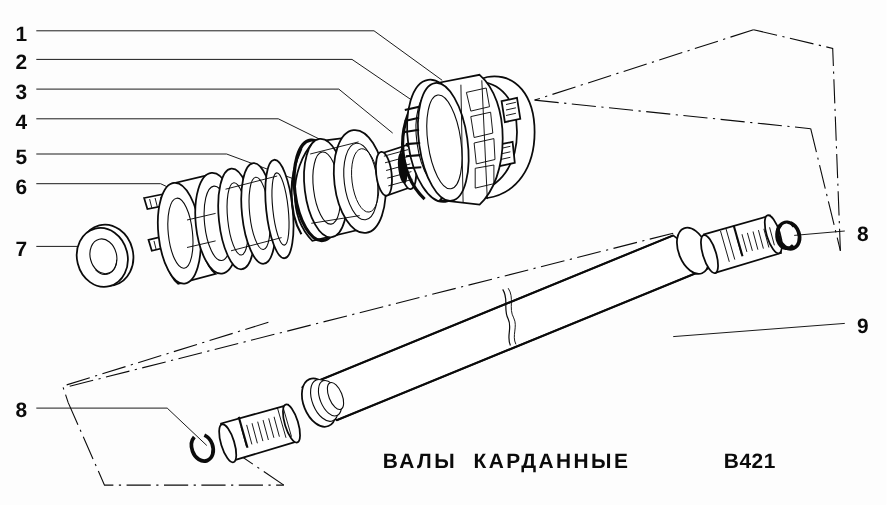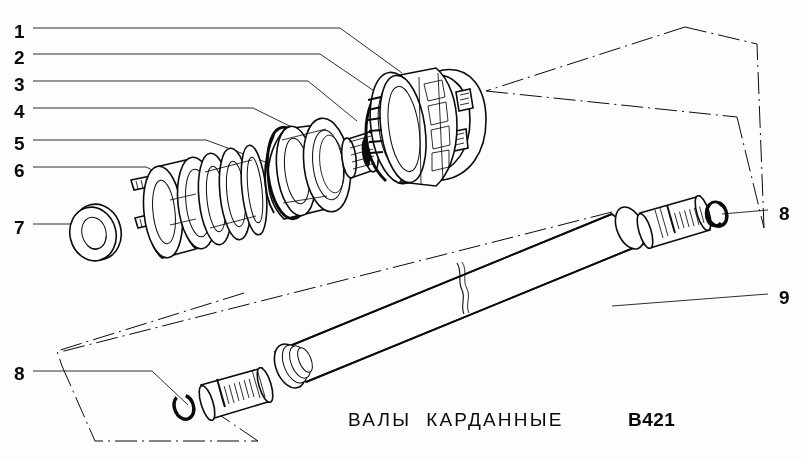--- a/index.html
+++ b/index.html
@@ -29,21 +29,21 @@
     font-weight: bold;
     color: #0b0b0b;
     line-height: 1;
     letter-spacing: 0px;
     user-select: none;
   }
   .title-text {
     position: absolute;
     font-family: "Liberation Sans", sans-serif;
     font-size: 19px;
-    font-weight: normal;
+    font-weight: bold;
     color: #0b0b0b;
     letter-spacing: 2.2px;
     white-space: pre;
     line-height: 1;
   }
   .code-text {
     position: absolute;
     font-family: "Liberation Sans", sans-serif;
     font-size: 19px;
     font-weight: bold;
@@ -270,15 +270,15 @@
   <div class="callout-num" style="left:14px;  top:75px;">3</div>
   <div class="callout-num" style="left:14px;  top:102px;">4</div>
   <div class="callout-num" style="left:14px;  top:134px;">5</div>
   <div class="callout-num" style="left:14px;  top:161px;">6</div>
   <div class="callout-num" style="left:14px;  top:218px;">7</div>
   <div class="callout-num" style="left:779px; top:204px;">8</div>
   <div class="callout-num" style="left:779px; top:288px;">9</div>
   <div class="callout-num" style="left:14px;  top:364px;">8</div>
 
   <div class="title-text" style="left:348px; top:410px;">ВАЛЫ  КАРДАННЫЕ</div>
-  <div class="code-text" style="left:628px; top:410px;">В421</div>
+  <div class="code-text" style="left:658px; top:410px;">В421</div>
 
 </div>
 
 </body></html>

